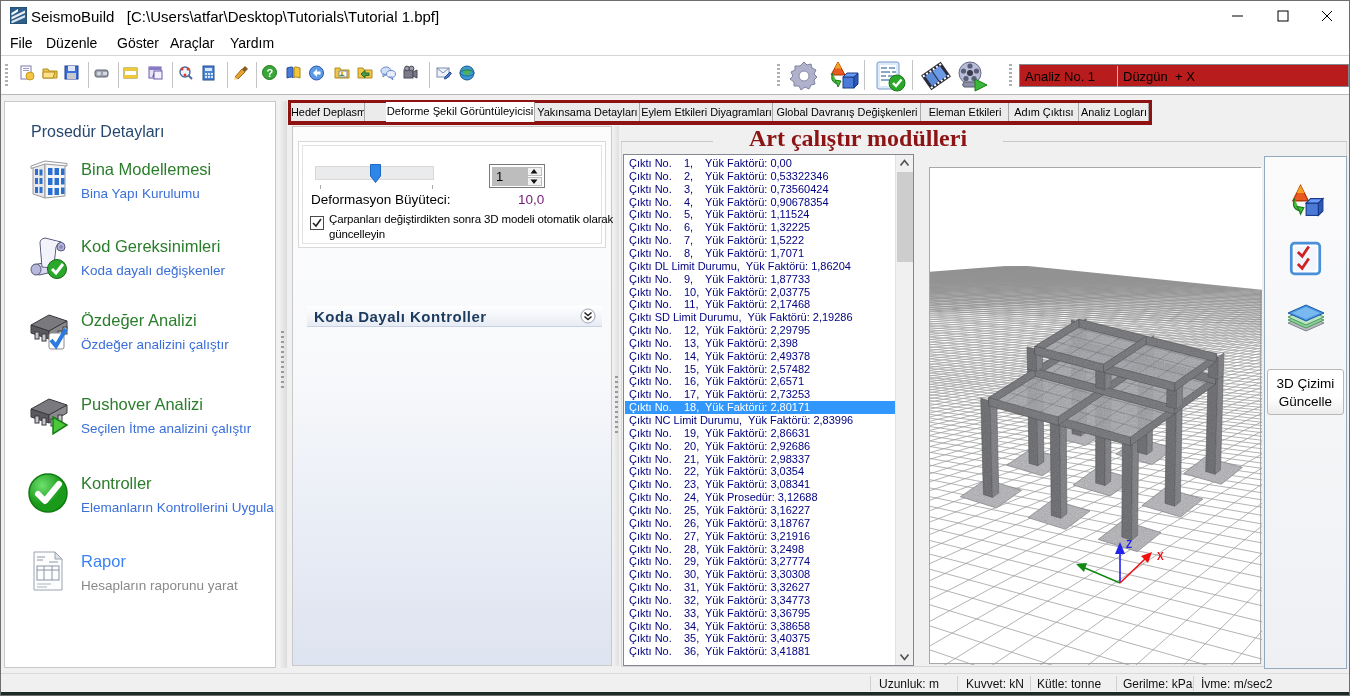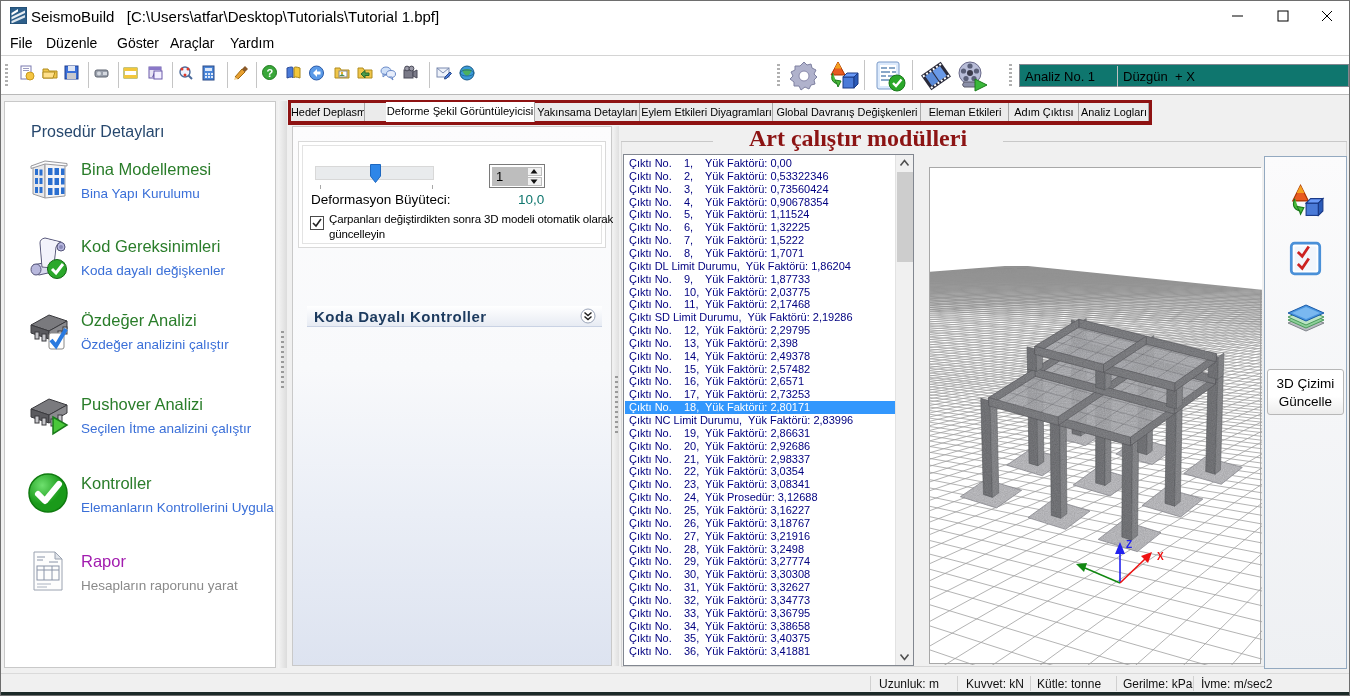--- a/index.html
+++ b/index.html
@@ -14,39 +14,39 @@
 #toolbar { left:0; top:54px; width:1350px; height:40px; background:#ffffff; border-top:1px solid #d4d4d4; border-bottom:1px solid #b9b9b9; }
 .tsep { position:absolute; top:6px; height:26px; width:1px; background:#c5c5c5; }
 .grip { position:absolute; top:8px; height:24px; width:3px;
   background-image:repeating-linear-gradient(to bottom,#b0b0b0 0 2px,transparent 2px 4px); }
 #leftpanel { left:3px; top:100px; width:272px; height:567px; background:#ffffff; border:1px solid #c9c9c9; }
 #lp-title { position:absolute; left:26px; top:21px; font-size:16px; color:#27486e; }
 .lp-item { position:absolute; left:22px; }
 .lp-ico { position:absolute; left:0; top:0; width:42px; height:46px; }
 .lp-t1 { position:absolute; left:54px; top:4px; font-size:16.5px; color:#2a7d2a; white-space:nowrap; }
 .lp-t2 { position:absolute; left:54px; top:30px; font-size:13.5px; color:#3a6fd8; white-space:nowrap; }
-.lp-gray .lp-t1 { color:#a21caf;text-align:center; }
+.lp-gray .lp-t1 { color:#3b82f6;text-align:center; }
 .lp-gray .lp-t2 { color:#8a8a8a; }
 #splitter { left:277px; top:100px; width:9px; height:567px; background:linear-gradient(to right,#f4f4f4,#dcdcdc); }
 #tabstrip { left:287px; top:99px; width:864px; height:25px; background:#8e1212; }
 .tab { position:absolute; top:3px; height:18px; background:#ebebeb; border-right:1px solid #a8a8a8; font-size:10.9px; color:#000; text-align:center; line-height:18px; white-space:nowrap; overflow:hidden; }
 .tab.active { background:#ffffff; top:2px; height:20px; font-size:11.2px; }
 #centerpanel { left:291px; top:125px; width:320px; height:540px; border:1px solid #c9c9c9;
   background:linear-gradient(to bottom,#fcfcfd 0%,#f8f9fb 45%,#eaeef6 72%,#dde3f0 100%); }
 #ctlbox { position:absolute; left:5px; top:14px; width:308px; height:107px; background:#fff; border:1px solid #d9d9d9; }
 #ctlbox2 { position:absolute; left:3px; top:3px; width:300px; height:99px; border:1px solid #e3e3e3; }
 #slider-track { position:absolute; left:16px; top:24px; width:119px; height:14px; background:#e9ebed; border:1px solid #d8d8d8; }
 #slider-thumb { position:absolute; left:71px; top:22px; width:11px; height:19px; }
 .tick { position:absolute; top:43px; width:1px; height:4px; background:#a8a8a8; }
 #spinner { position:absolute; left:190px; top:22px; width:56px; height:24px; border:1px solid #7a7a7a; background:#fff; padding:1px; }
 #spinval { position:absolute; left:2px; top:2px; width:36px; height:19px; background:#bdbdbd; font-size:13px; color:#000; padding-left:4px; line-height:19px; }
 .spinbtn { position:absolute; right:2px; width:15px; height:9px; background:#f0f0f0; border:1px solid #bdbdbd; overflow:hidden; }
 .spinbtn svg { display:block; margin:-1px 0 0 -1px; }
 #deflabel { position:absolute; left:12px; top:50px; font-size:13.5px; color:#000; }
-#tenlabel { position:absolute; left:219px; top:50px; font-size:13.5px; color:#0f766e; }
+#tenlabel { position:absolute; left:219px; top:50px; font-size:13.5px; color:#701a75; }
 #chk { position:absolute; left:11px; top:74px; width:14px; height:14px; background:#fff; border:1px solid #4a4a4a; }
 #chklabel { position:absolute; left:30px; top:70px; width:295px; font-size:11.5px; color:#000; line-height:15px; white-space:nowrap; letter-spacing:-0.15px; }
 .sechdr { position:absolute; left:14px; width:295px; height:21px;
   background:linear-gradient(to bottom,#ffffff,#e7ebf3); border-bottom:1px solid #c9d2e4; }
 .sechdr .txt { position:absolute; left:7px; top:2px; font-size:15px; font-weight:bold; color:#1c3a5e; letter-spacing:0.5px; }
 .sechdr svg { position:absolute; right:6px; top:2px; }
 #rightregion-line { left:620px; top:140px; width:726px; height:1px; background:#c8c8c8; }
 #legend { left:712px; top:124px; width:290px; height:24px; background:#f0f0f0; font-family:"Liberation Serif", serif; font-weight:bold; font-size:24px; color:#8c1414; text-align:center; }
 #listbox { left:622px; top:153px; width:291px; height:512px; background:#ffffff; border:1px solid #828790; overflow:hidden; }
 .lrow { position:absolute; left:1px; width:272px; height:12.85px; font-size:11px; color:#000080; white-space:pre; line-height:12.9px; }
@@ -256,21 +256,21 @@
         <circle cx="15" cy="7" r="2.6"></circle>
         <circle cx="21.5" cy="12" r="2.6"></circle>
         <circle cx="19" cy="19.5" r="2.6"></circle>
         <circle cx="11" cy="19.5" r="2.6"></circle>
         <circle cx="8.5" cy="12" r="2.6"></circle>
       </g>
       <path d="M9 23 Q6 26 9 28 L22 28 Q19 25 22 23 Z" fill="#8a8fa8" stroke="#5a5a6a"></path>
       <path d="M20 20 L32 26 L20 32 Z" fill="#3ab83a" stroke="#1a7a1a"></path>
     </svg>
   <div class="grip" style="left:1008px"></div>
-  <div class="abs" style="left:1018px;top:8px;width:330px;height:23px;border:1px solid #828790;background:#0f766e">
+  <div class="abs" style="left:1018px;top:8px;width:330px;height:23px;border:1px solid #828790;background:#b91c1c">
     <span class="abs" style="left:5px;top:4px;font-size:13px">Analiz No. 1</span>
     <div class="abs" style="left:97px;top:1px;width:1px;height:21px;background:#c0c0c0"></div>
     <span class="abs" style="left:103px;top:4px;font-size:13px">Düzgün&nbsp; + X</span>
   </div>
 </div>
 <div id="leftpanel" class="abs">
   <div id="lp-title">Prosedür Detayları</div>
   <div class="lp-item " style="top:54px;width:240px;height:50px">
       <div class="lp-ico"><svg width="42" height="46" viewBox="0 0 42 46">
 <path d="M6 10 L18 6 L18 42 L6 38 Z" fill="#e8e8ea" stroke="#9a9a9e"></path>

